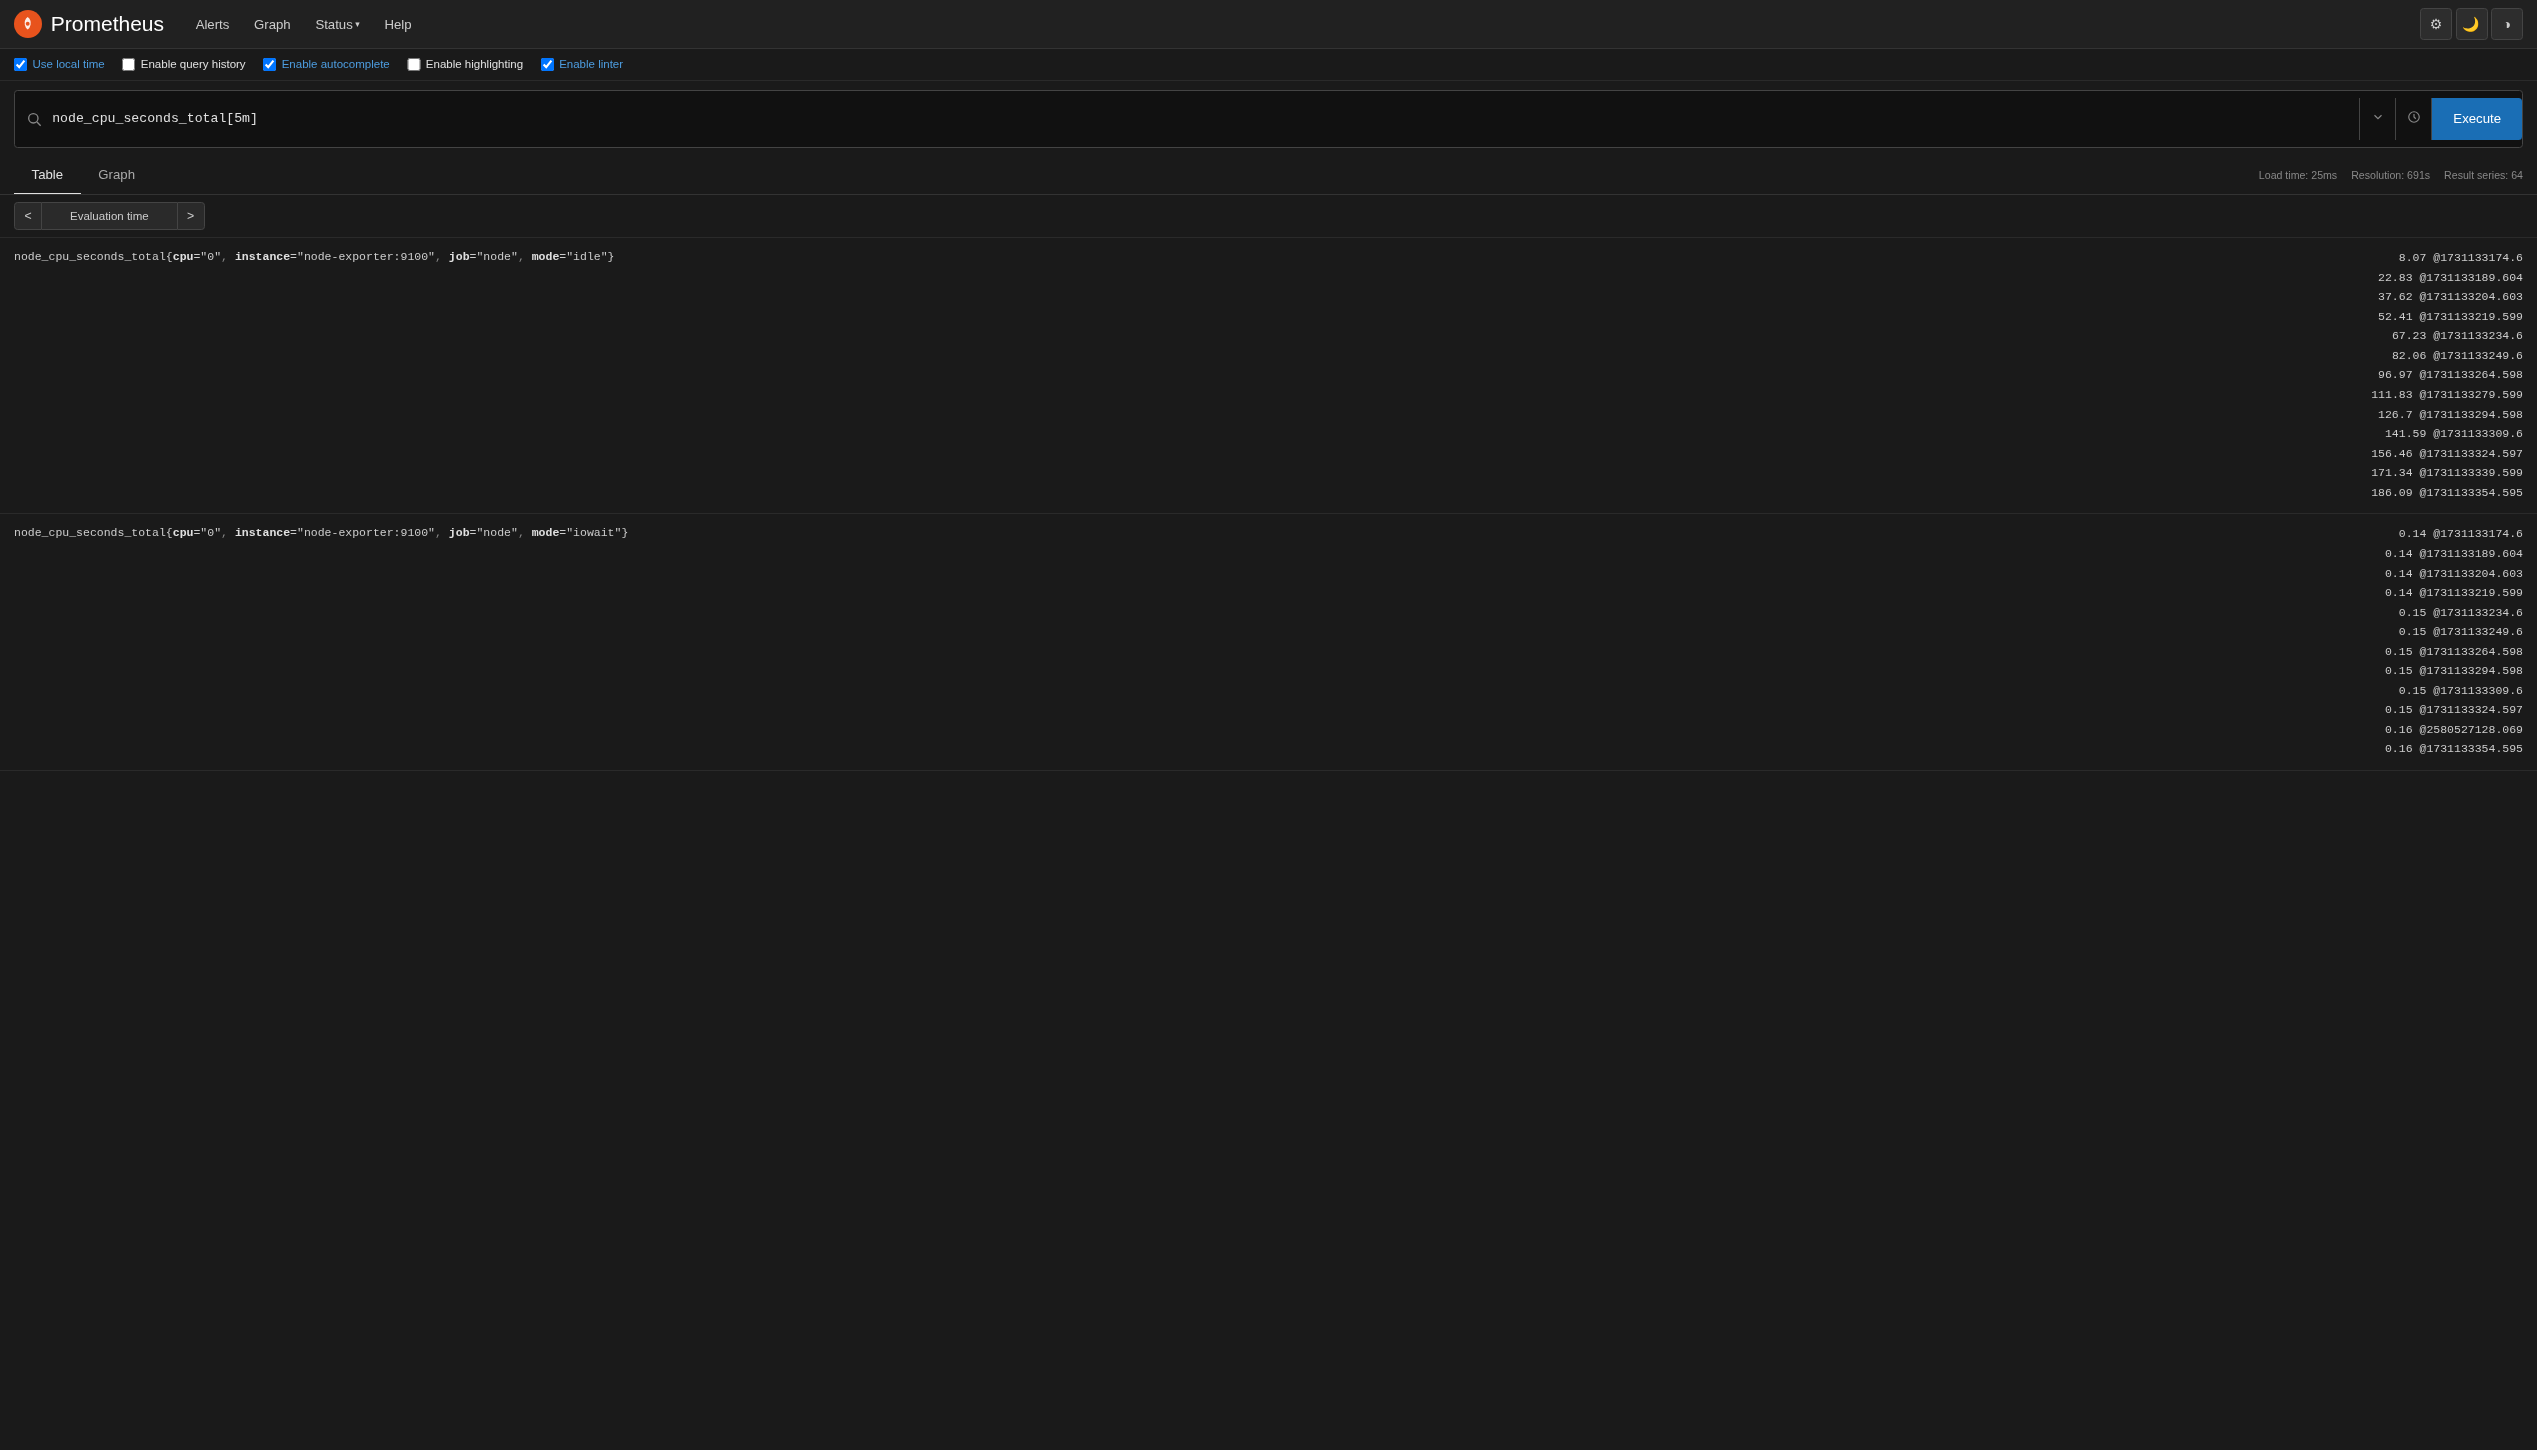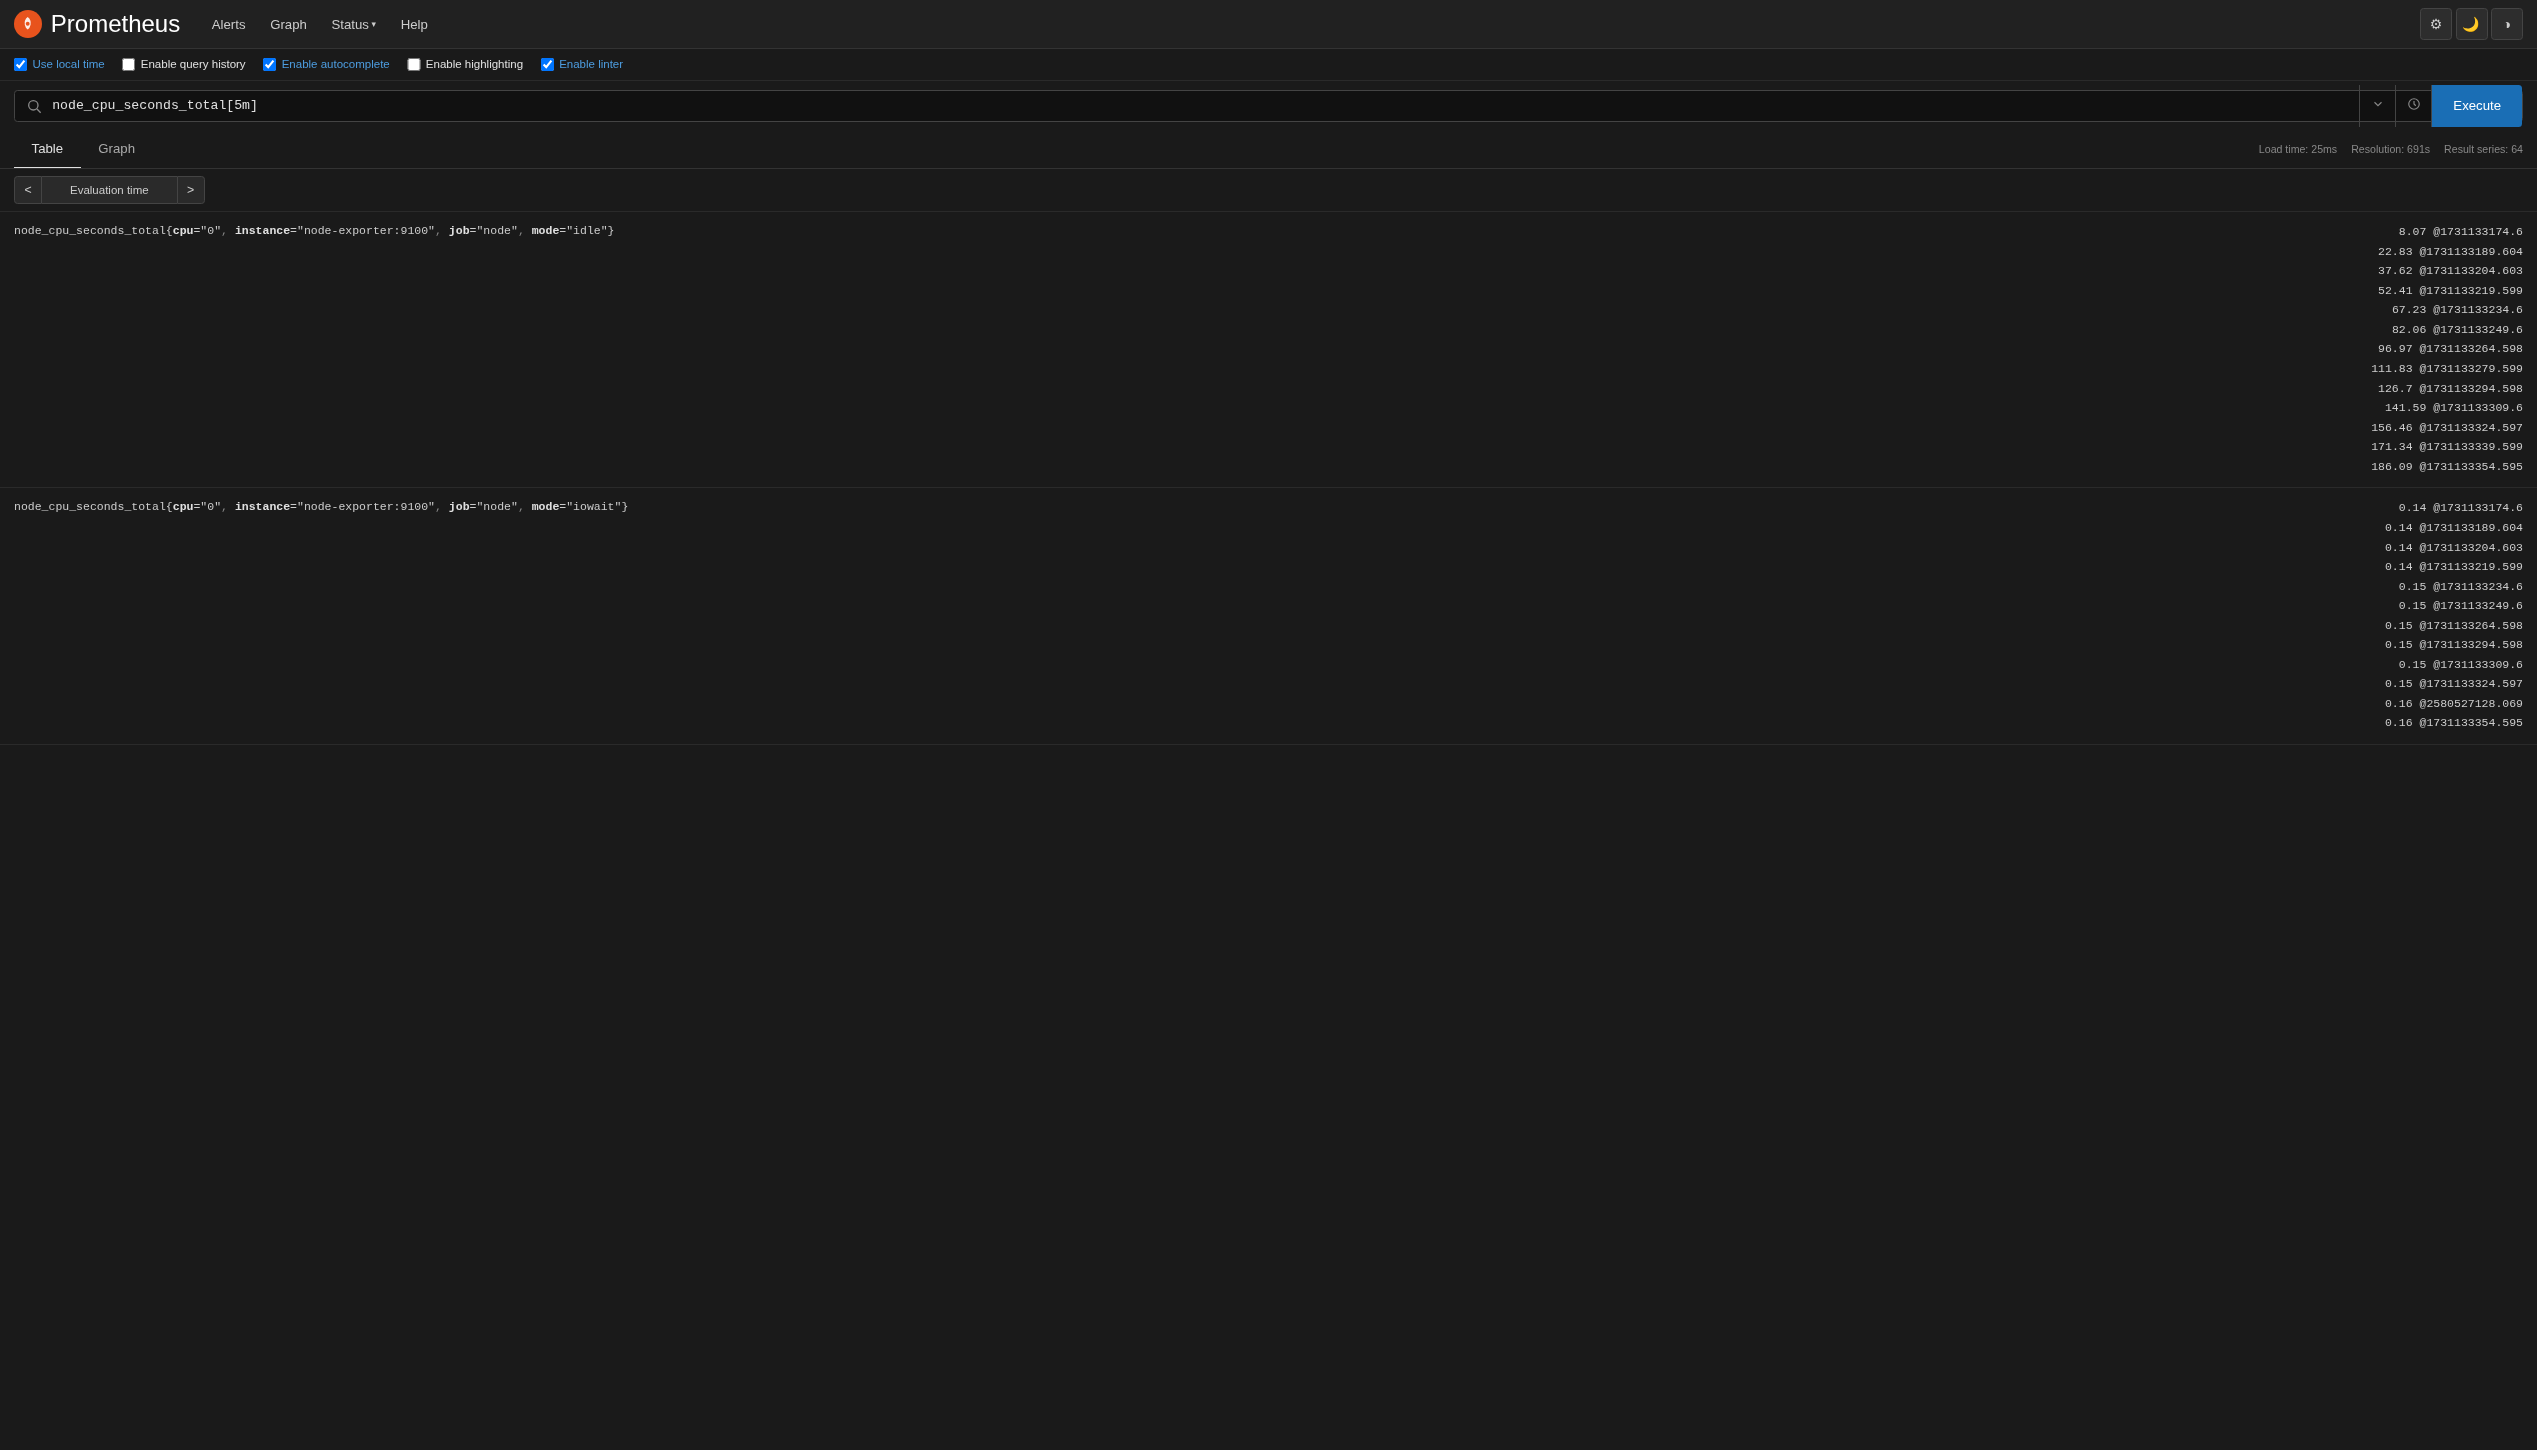--- a/index.html
+++ b/index.html
@@ -32,21 +32,21 @@
       background: #e8531d;
       border-radius: 50%;
       display: flex;
       align-items: center;
       justify-content: center;
       color: white;
       font-weight: bold;
       font-size: 14px;
     }
     .navbar-title {
-      font-size: 24px;
+      font-size: 21px;
       font-weight: 400;
       color: #fff;
     }
     .navbar-nav {
       display: flex;
       align-items: center;
       gap: 3.5px;
     }
     .nav-link {
       color: #ccc;
@@ -105,21 +105,21 @@
     .checked-label { color: #4d9de0; }
 
     
     .search-bar {
       display: flex;
       align-items: center;
       margin: 8.8px 14px;
       background: #111;
       border: 0.9px solid #444;
       border-radius: 3.5px;
-      height: 32px;
+      height: 58px;
     }
     .search-icon-wrap {
       padding: 0 10.6px;
       color: #888;
       font-size: 16px;
       display: flex;
       align-items: center;
     }
     .search-input {
       flex: 1;

